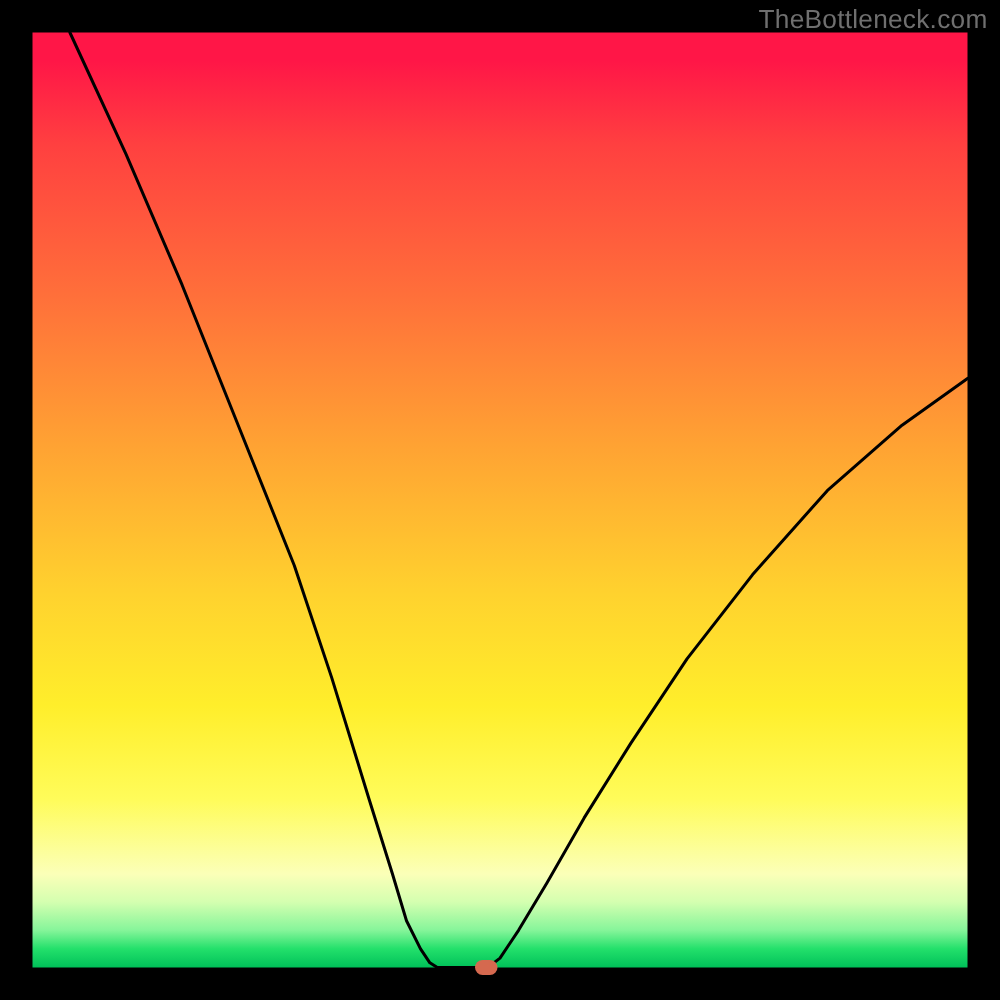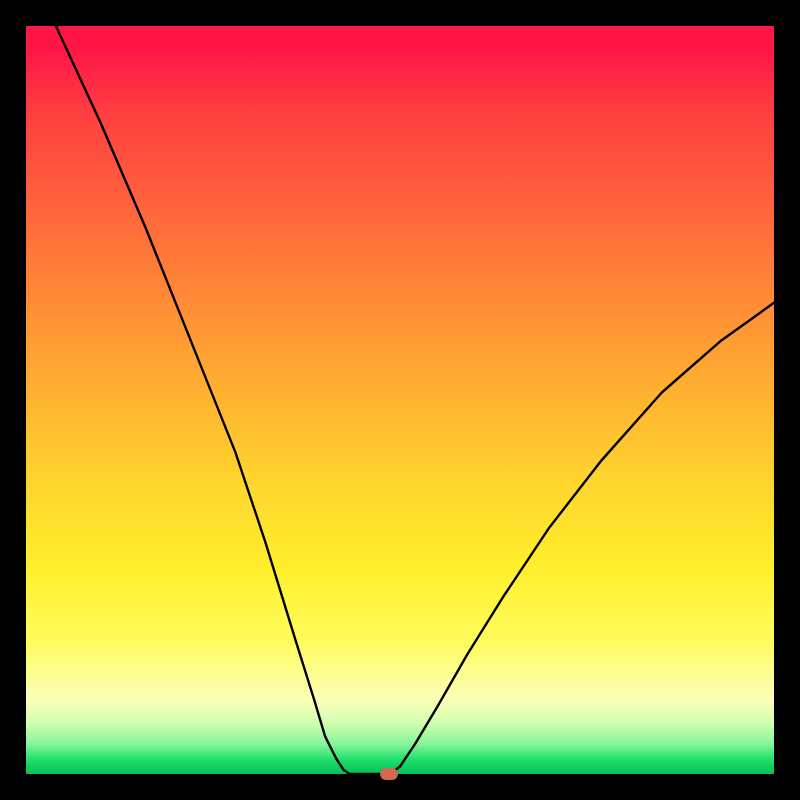--- a/index.html
+++ b/index.html
@@ -67,20 +67,21 @@
     height: 12px;
     border-radius: 6px;
     background: #d5694f;
   }
 </style>
 </head>
 <body>
 
 <div class="frame">
 
+  <div class="watermark">TheBottleneck.com</div>
 
   <div class="plot-area">
     <svg class="curve" viewBox="0 0 748 748" preserveAspectRatio="none">
       <path id="curve-path" d="M 29.92 0.00 L 74.80 97.24 L 119.68 201.96 L 164.56 314.16 L 209.44 426.36 L 239.36 516.12 L 269.28 613.36 L 287.98 673.20 L 299.20 710.60 L 310.42 733.04 L 317.90 744.26 L 323.88 748.00 L 323.88 748.00 L 364.28 748.00 L 364.28 748.00 L 374.00 740.52 L 388.96 718.08 L 411.40 680.68 L 441.32 628.32 L 478.72 568.48 L 523.60 501.16 L 575.96 433.84 L 635.80 366.52 L 695.64 314.16 L 748.00 276.76" fill="none" stroke="#000" stroke-width="2.4" stroke-linejoin="round" stroke-linecap="round"></path>
     </svg>
     <div id="marker" class="marker" style="left: 353.78px; top: 742px; background: rgb(213, 105, 79);"></div>
   </div>
 
 </div>
 

